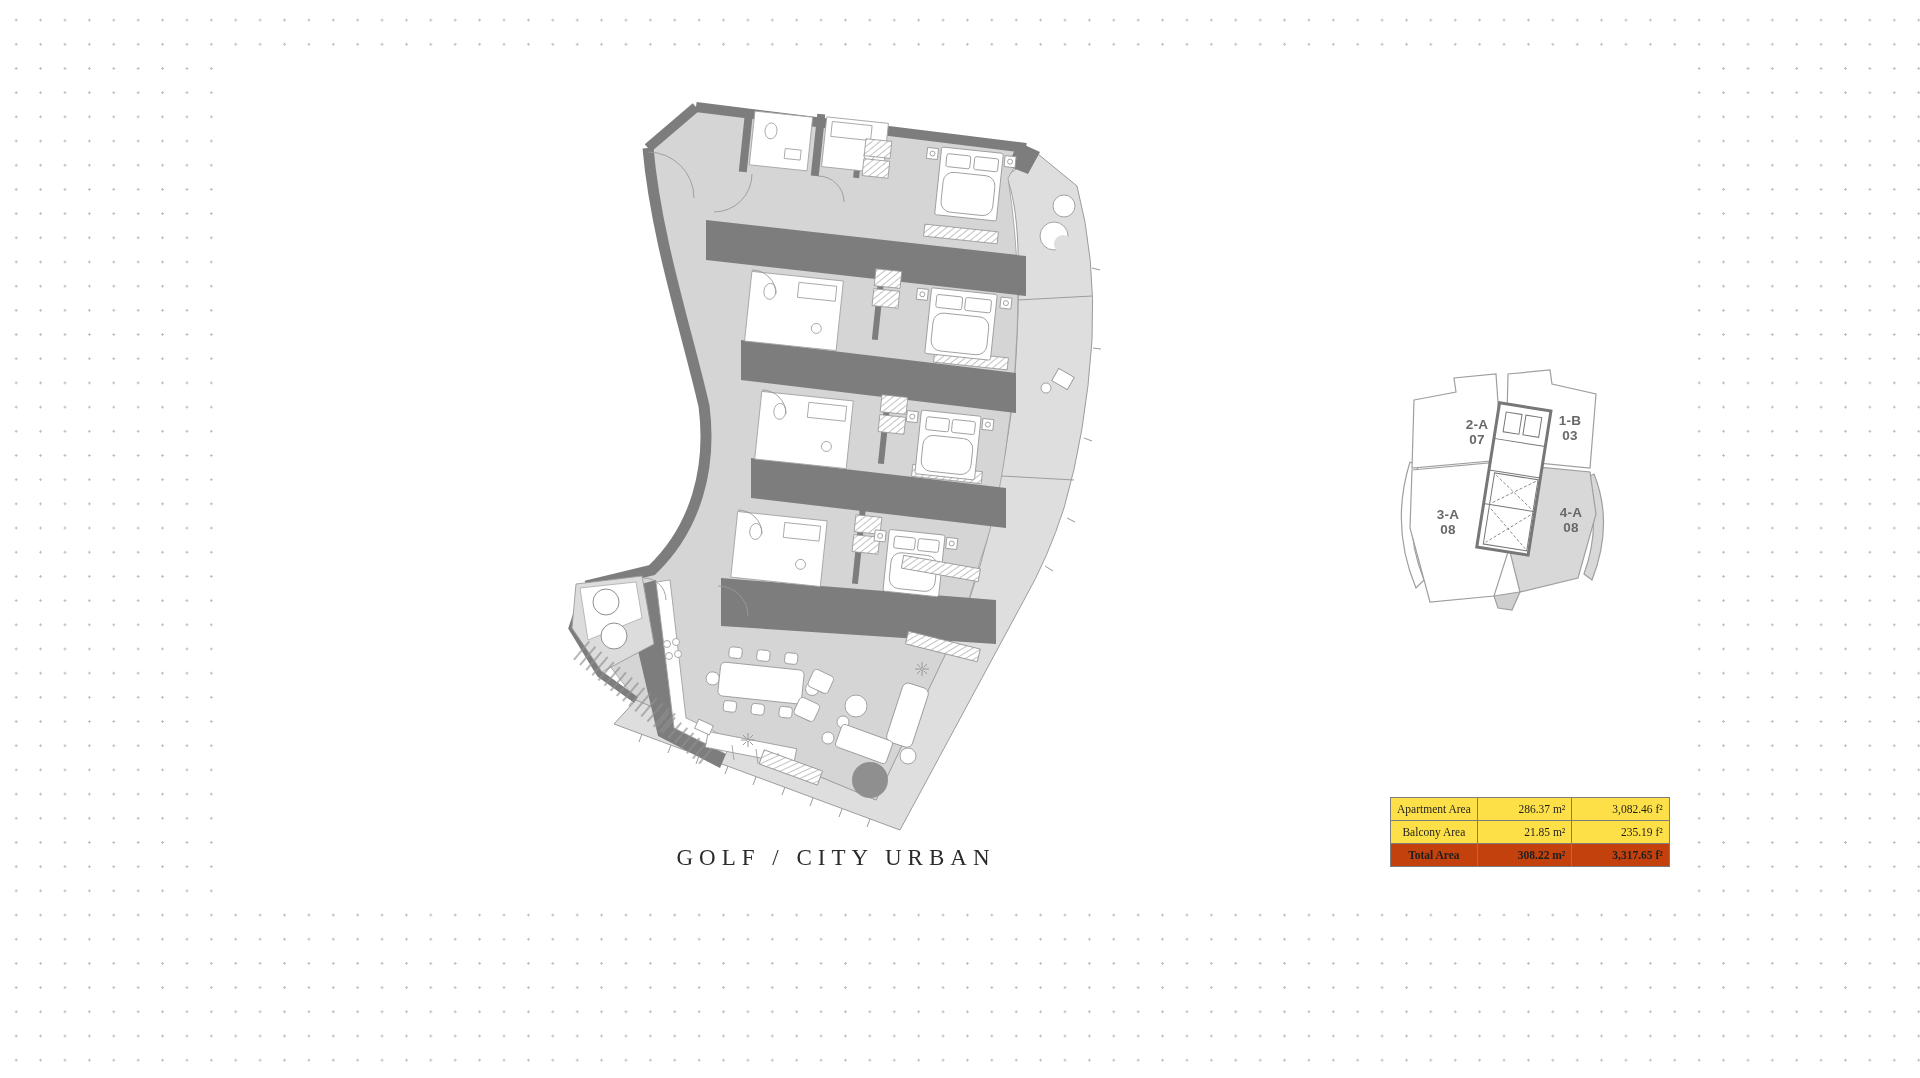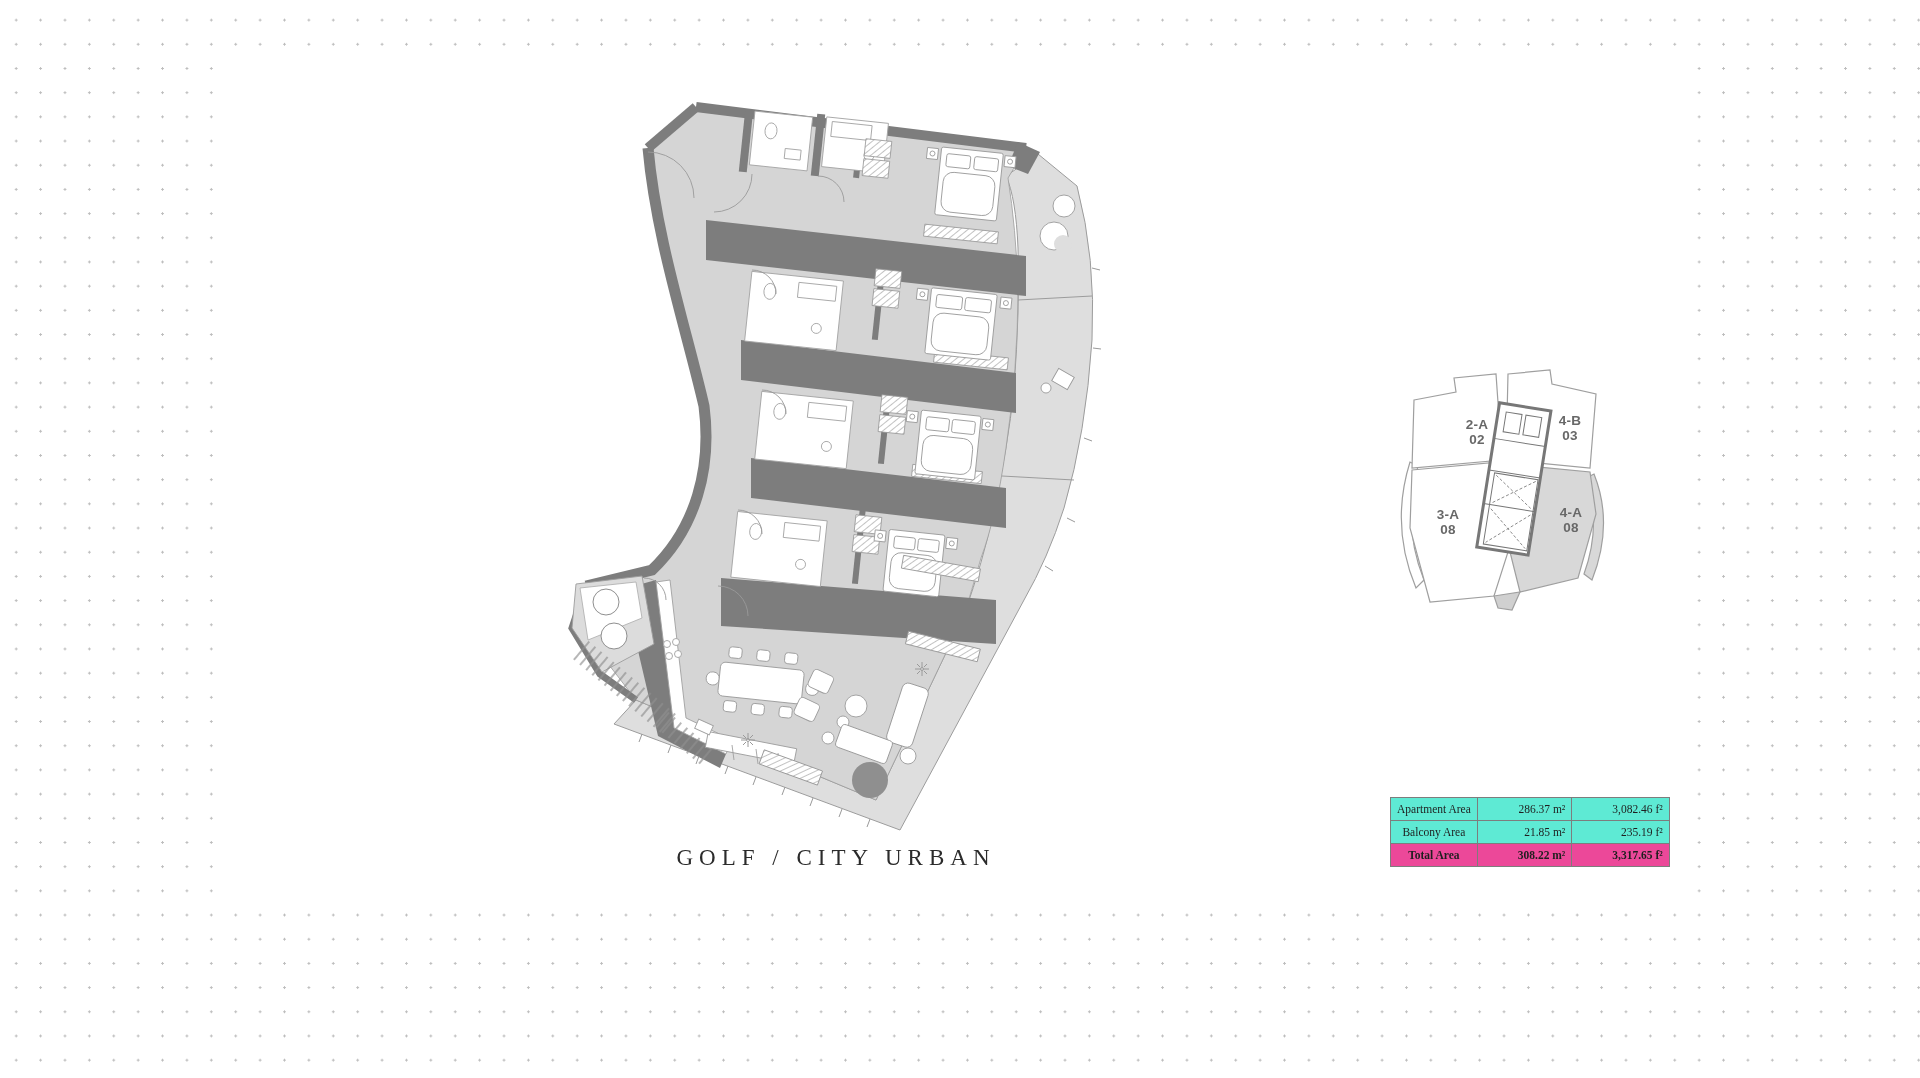--- a/index.html
+++ b/index.html
@@ -30,25 +30,25 @@
     font-family:"Liberation Serif",serif;font-size:23px;letter-spacing:6px;
     color:#2b2b2b;white-space:nowrap;
   }
   table.area-table{
     position:absolute;left:1390px;top:797px;width:230px;
     border-collapse:collapse;
     font-family:"Liberation Serif",serif;font-size:11.5px;color:#1f1f1f;
   }
   table.area-table td{
     border:1px solid #7d7d7d;height:22px;padding:0 6px;
-    background:#5eead4;white-space:nowrap;
+    background:#fde047;white-space:nowrap;
   }
   table.area-table td.lab{text-align:center;width:78px;}
   table.area-table td.num{text-align:right;width:68px;padding-left:40px;}
-  table.area-table tr.total td{background:#ec4899;font-weight:bold;}
+  table.area-table tr.total td{background:#c2410c;font-weight:bold;}
 </style>
 </head>
 <body>
 
 <div class="dot-grid"></div>
 <div class="content-panel"></div>
 
 <div class="floor-plan-wrap">
 <svg viewBox="0 0 560 770" width="560" height="770" xmlns="http://www.w3.org/2000/svg">
   <defs>
@@ -312,24 +312,24 @@
     <line x1="90" y1="142" x2="142" y2="142" stroke-width="1"></line>
     <rect x="98" y="48" width="16" height="20" stroke-width="1"></rect>
     <rect x="118" y="48" width="16" height="20" stroke-width="1"></rect>
     <rect x="96" y="110" width="44" height="72" fill="none" stroke-width="1"></rect>
     <path d="M98,112 L138,140 M138,112 L98,140" stroke-width="0.8" stroke-dasharray="3,2" fill="none"></path>
     <path d="M98,146 L138,180 M138,146 L98,180" stroke-width="0.8" stroke-dasharray="3,2" fill="none"></path>
   </g>
 </svg>
   <div class="keyplan-label" style="left:16px;top:52px;padding-left:33px;">
     <div>2-A</div>
-      <div>02</div>
+      <div>07</div>
   </div>
   <div class="keyplan-label" style="left:142px;top:48px;">
-    <div>4-B</div>
+    <div>1-B</div>
       <div>03</div>
   </div>
   <div class="keyplan-label" style="left:20px;top:142px;">
     <div>3-A</div>
       <div>08</div>
   </div>
   <div class="keyplan-label" style="left:143px;top:140px;">
     <div>4-A</div>
       <div>08</div>
   </div>

